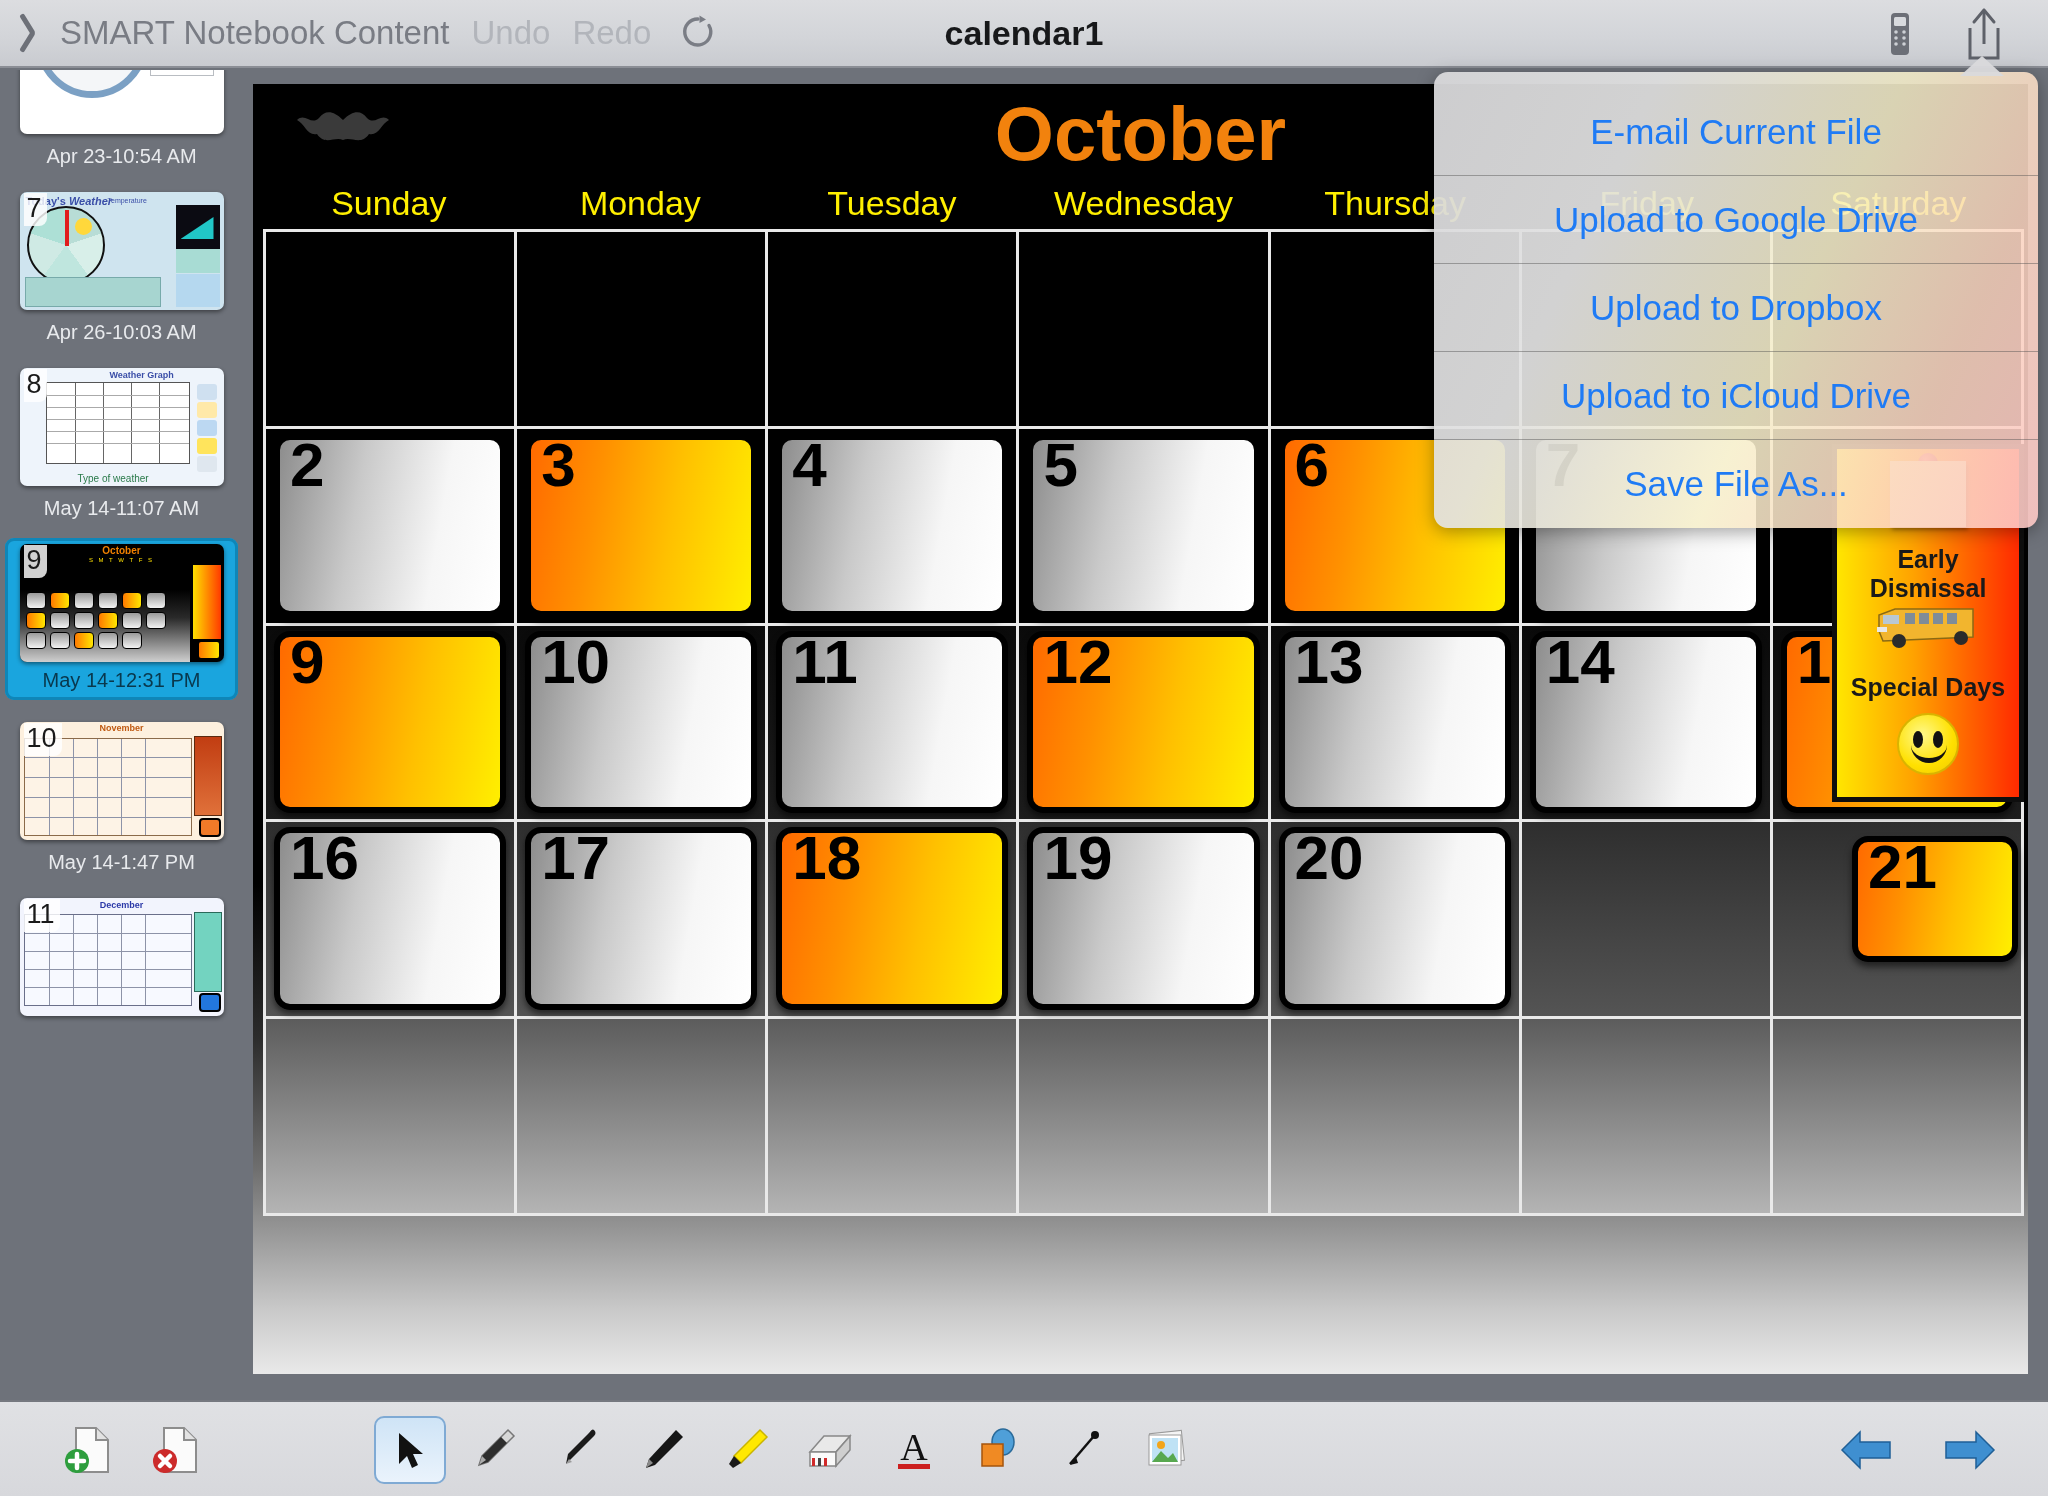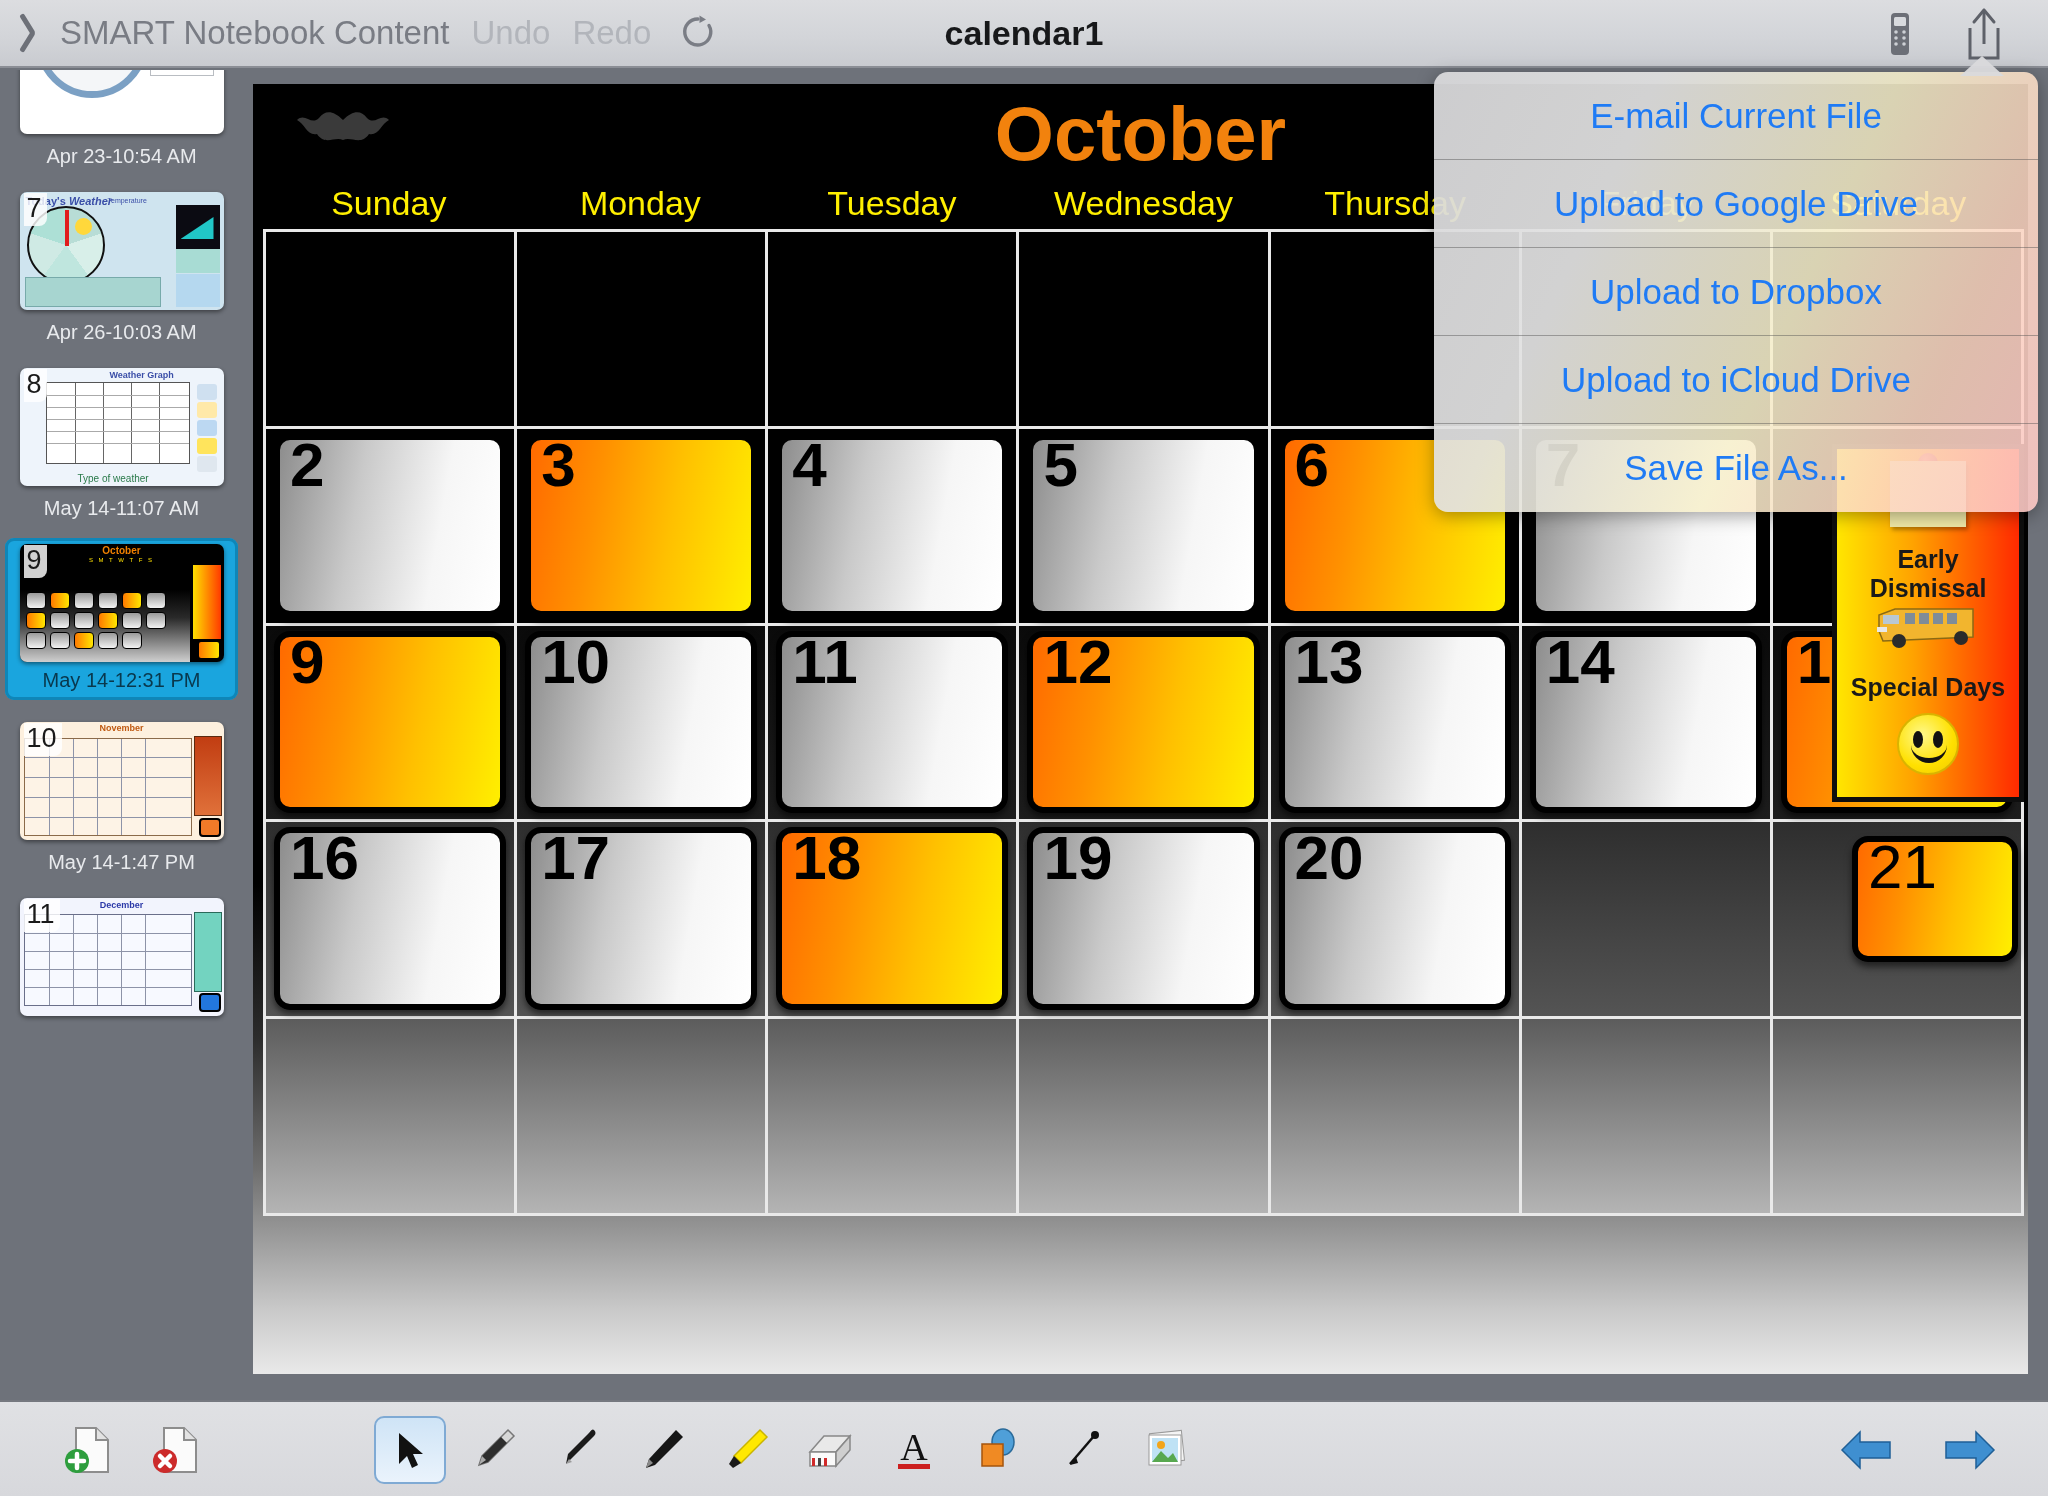--- a/index.html
+++ b/index.html
@@ -238,21 +238,21 @@
     position:absolute; left:12px; top:28px; width:36px; height:20px;
     border-bottom:5px solid #111; border-radius:0 0 40px 40px;
   }
   #tile21 {
     position: absolute; right: 10px; top: 752px; width: 166px; height: 126px;
     border-radius: 16px; border: 6px solid #000;
     background: linear-gradient(100deg,#ff6a00 0%,#ff9000 30%,#ffc000 62%,#ffef00 100%);
     box-shadow: 0 5px 7px rgba(0,0,0,.55);
   }
   #tile21 .num {
-    position: absolute; left: 10px; top: -6px; font-size: 62px; font-weight: normal; color: #000; line-height: 1;
+    position: absolute; left: 10px; top: -6px; font-size: 62px; font-weight: bold; color: #000; line-height: 1;
   }
 
   
   #popover {
     position: absolute; right: 10px; top: 72px; width: 604px;
     border-radius: 14px; overflow: hidden;
     background: linear-gradient(115deg,
       rgba(216,216,218,.95) 0%,
       rgba(226,226,226,.93) 28%,
       rgba(247,240,204,.88) 58%,
@@ -608,21 +608,21 @@
     </div>
 
     <div id="tile21">
       <div class="num">21</div>
     </div>
   </div>
 </div>
 
 <div id="pop-arrow"></div>
 <div id="popover">
-    <div class="pop-item" style="color: rgb(31, 123, 245);">E-mail Current File</div>
+    <div class="pop-item" style="color: rgb(31, 123, 245); margin-top: 16px;">E-mail Current File</div>
     <div class="pop-item" style="color: rgb(31, 123, 245);">Upload to Google Drive</div>
     <div class="pop-item" style="color: rgb(31, 123, 245);">Upload to Dropbox</div>
     <div class="pop-item" style="color: rgb(31, 123, 245);">Upload to iCloud Drive</div>
     <div class="pop-item" style="color: rgb(31, 123, 245);">Save File As...</div>
   </div>
 
 <div id="toolbar">
 
   <div class="tbtn" style="left:52px">
     <svg viewBox="0 0 52 52" width="52" height="52">

